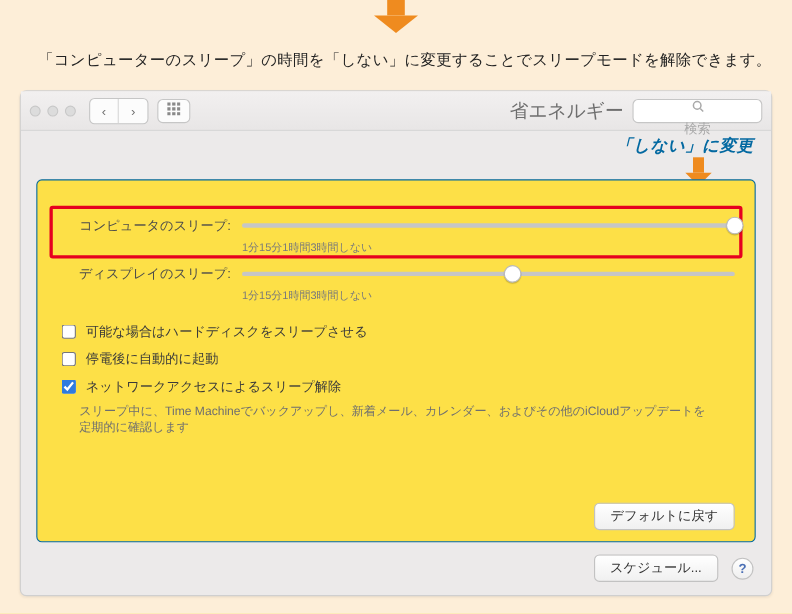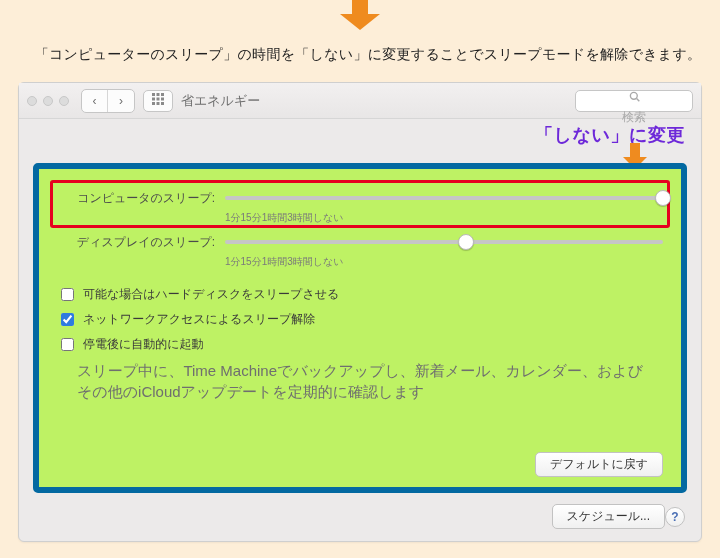--- a/index.html
+++ b/index.html
@@ -87,43 +87,44 @@
   }
   .seg-btn:last-child { border-right: none; }
   .grid-btn {
     border: 1px solid #c6c6c6;
     border-radius: 5px;
     width: 30px; height: 22px;
     display: flex; align-items: center; justify-content: center;
     background: #fcfcfc;
     color: #7a7a7a;
   }
-  .title-spacer { flex: 1; text-align: left; color: #6e6e6e; font-size: 13px; }
+  .title-spacer { flex: 1; text-align: right; color: #6e6e6e; font-size: 17px; }
   .search-wrap {
     border: 1px solid #c6c6c6;
     border-radius: 5px;
     background: #fff;
     height: 22px;
     display: flex; align-items: center;
     padding: 0 8px;
     min-width: 118px;
     color: #a9a9a9;
     gap: 4px;
     flex-direction: column;
   }
   .search-wrap svg { width: 11px; height: 11px; }
 
   
   .callout-label {
     position: absolute;
     top: 40px; right: 16px;
-    color: #6d28d9;
+    color: #0369a1;
     font-weight: 700;
-    font-size: 18px;
+    font-size: 15px;
     letter-spacing: 0.03em;
+    font-style: italic;
   }
   .callout-arrow {
     position: absolute;
     top: 60px; right: 54px;
     width: 24px; height: 28px;
   }
   .callout-arrow .stem {
     position: absolute;
     left: 7px; top: 0;
     width: 10px; height: 14px;
@@ -136,24 +137,24 @@
     border-left: 12px solid transparent;
     border-right: 12px solid transparent;
     border-top: 12px solid #ef8b1f;
   }
 
   
   .panel {
     position: absolute;
     left: 14px; right: 14px; top: 80px;
     bottom: 48px;
-    background: #bef264;
-    border: 6px solid #0369a1;
-    border-radius: 5px;
-    padding: 12px 18px 14px 18px;
+    background: #fde047;
+    border: 1px solid #0369a1;
+    border-radius: 5px;
+    padding: 24px 18px 14px 18px;
   }
 
   .slider-block {
     margin-bottom: 12px;
   }
   .slider-block.highlight {
     outline: 3px solid #e6001f;
     outline-offset: -2px;
     padding: 6px 6px 2px 6px;
     margin: 0 -6px 4px -6px;
@@ -210,21 +211,21 @@
     color: #3a3a3a;
     font-size: 12px;
   }
   .opt-row input[type=checkbox] {
     width: 13px; height: 13px;
     accent-color: #2f7bdf;
   }
   .pn-desc {
     margin-left: 20px;
     color: #6f6f6f;
-    font-size: 15px;
+    font-size: 11px;
     line-height: 1.4;
     max-width: 580px;
   }
 
   .panel-footer-btn {
     position: absolute;
     right: 18px; bottom: 10px;
   }
   .mac-btn {
     display: inline-flex;
@@ -235,21 +236,21 @@
     padding: 3px 14px;
     font-size: 12px;
     color: #333;
     box-shadow: 0 1px 0 rgba(255,255,255,0.6) inset;
     white-space: nowrap;
   }
 
   .bottom-row {
     position: absolute;
     right: 16px; bottom: 12px;
-    display: flex; align-items: center; gap: 0;
+    display: flex; align-items: center; gap: 12px;
   }
   .help-btn {
     width: 20px; height: 20px;
     border-radius: 50%;
     border: 1px solid #c2c2c2;
     background: linear-gradient(#fff, #efefef);
     color: #4a6fb5;
     display: flex; align-items: center; justify-content: center;
     font-size: 12px;
     font-weight: 700;
@@ -354,26 +355,26 @@
         <span>しない</span>
       </div>
     </div>
 
     <div class="opts">
       <label class="opt-row">
         <input type="checkbox" id="cb-hdd" style="">
         <span>可能な場合はハードディスクをスリープさせる</span>
       </label>
       <label class="opt-row">
+        <input type="checkbox" id="cb-ar" style="">
+        <span>停電後に自動的に起動</span>
+      </label>
+      <label class="opt-row">
         <input type="checkbox" id="cb-wol" checked="" style="">
         <span>ネットワークアクセスによるスリープ解除</span>
-      </label>
-      <label class="opt-row">
-        <input type="checkbox" id="cb-ar" style="">
-        <span>停電後に自動的に起動</span>
       </label>
       <div class="pn-desc">スリープ中に、Time Machineでバックアップし、新着メール、カレンダー、およびその他のiCloudアップデートを定期的に確認します</div>
     </div>
 
     <div class="panel-footer-btn">
       <span class="mac-btn">デフォルトに戻す</span>
     </div>
   </div>
 
   <div class="bottom-row">

